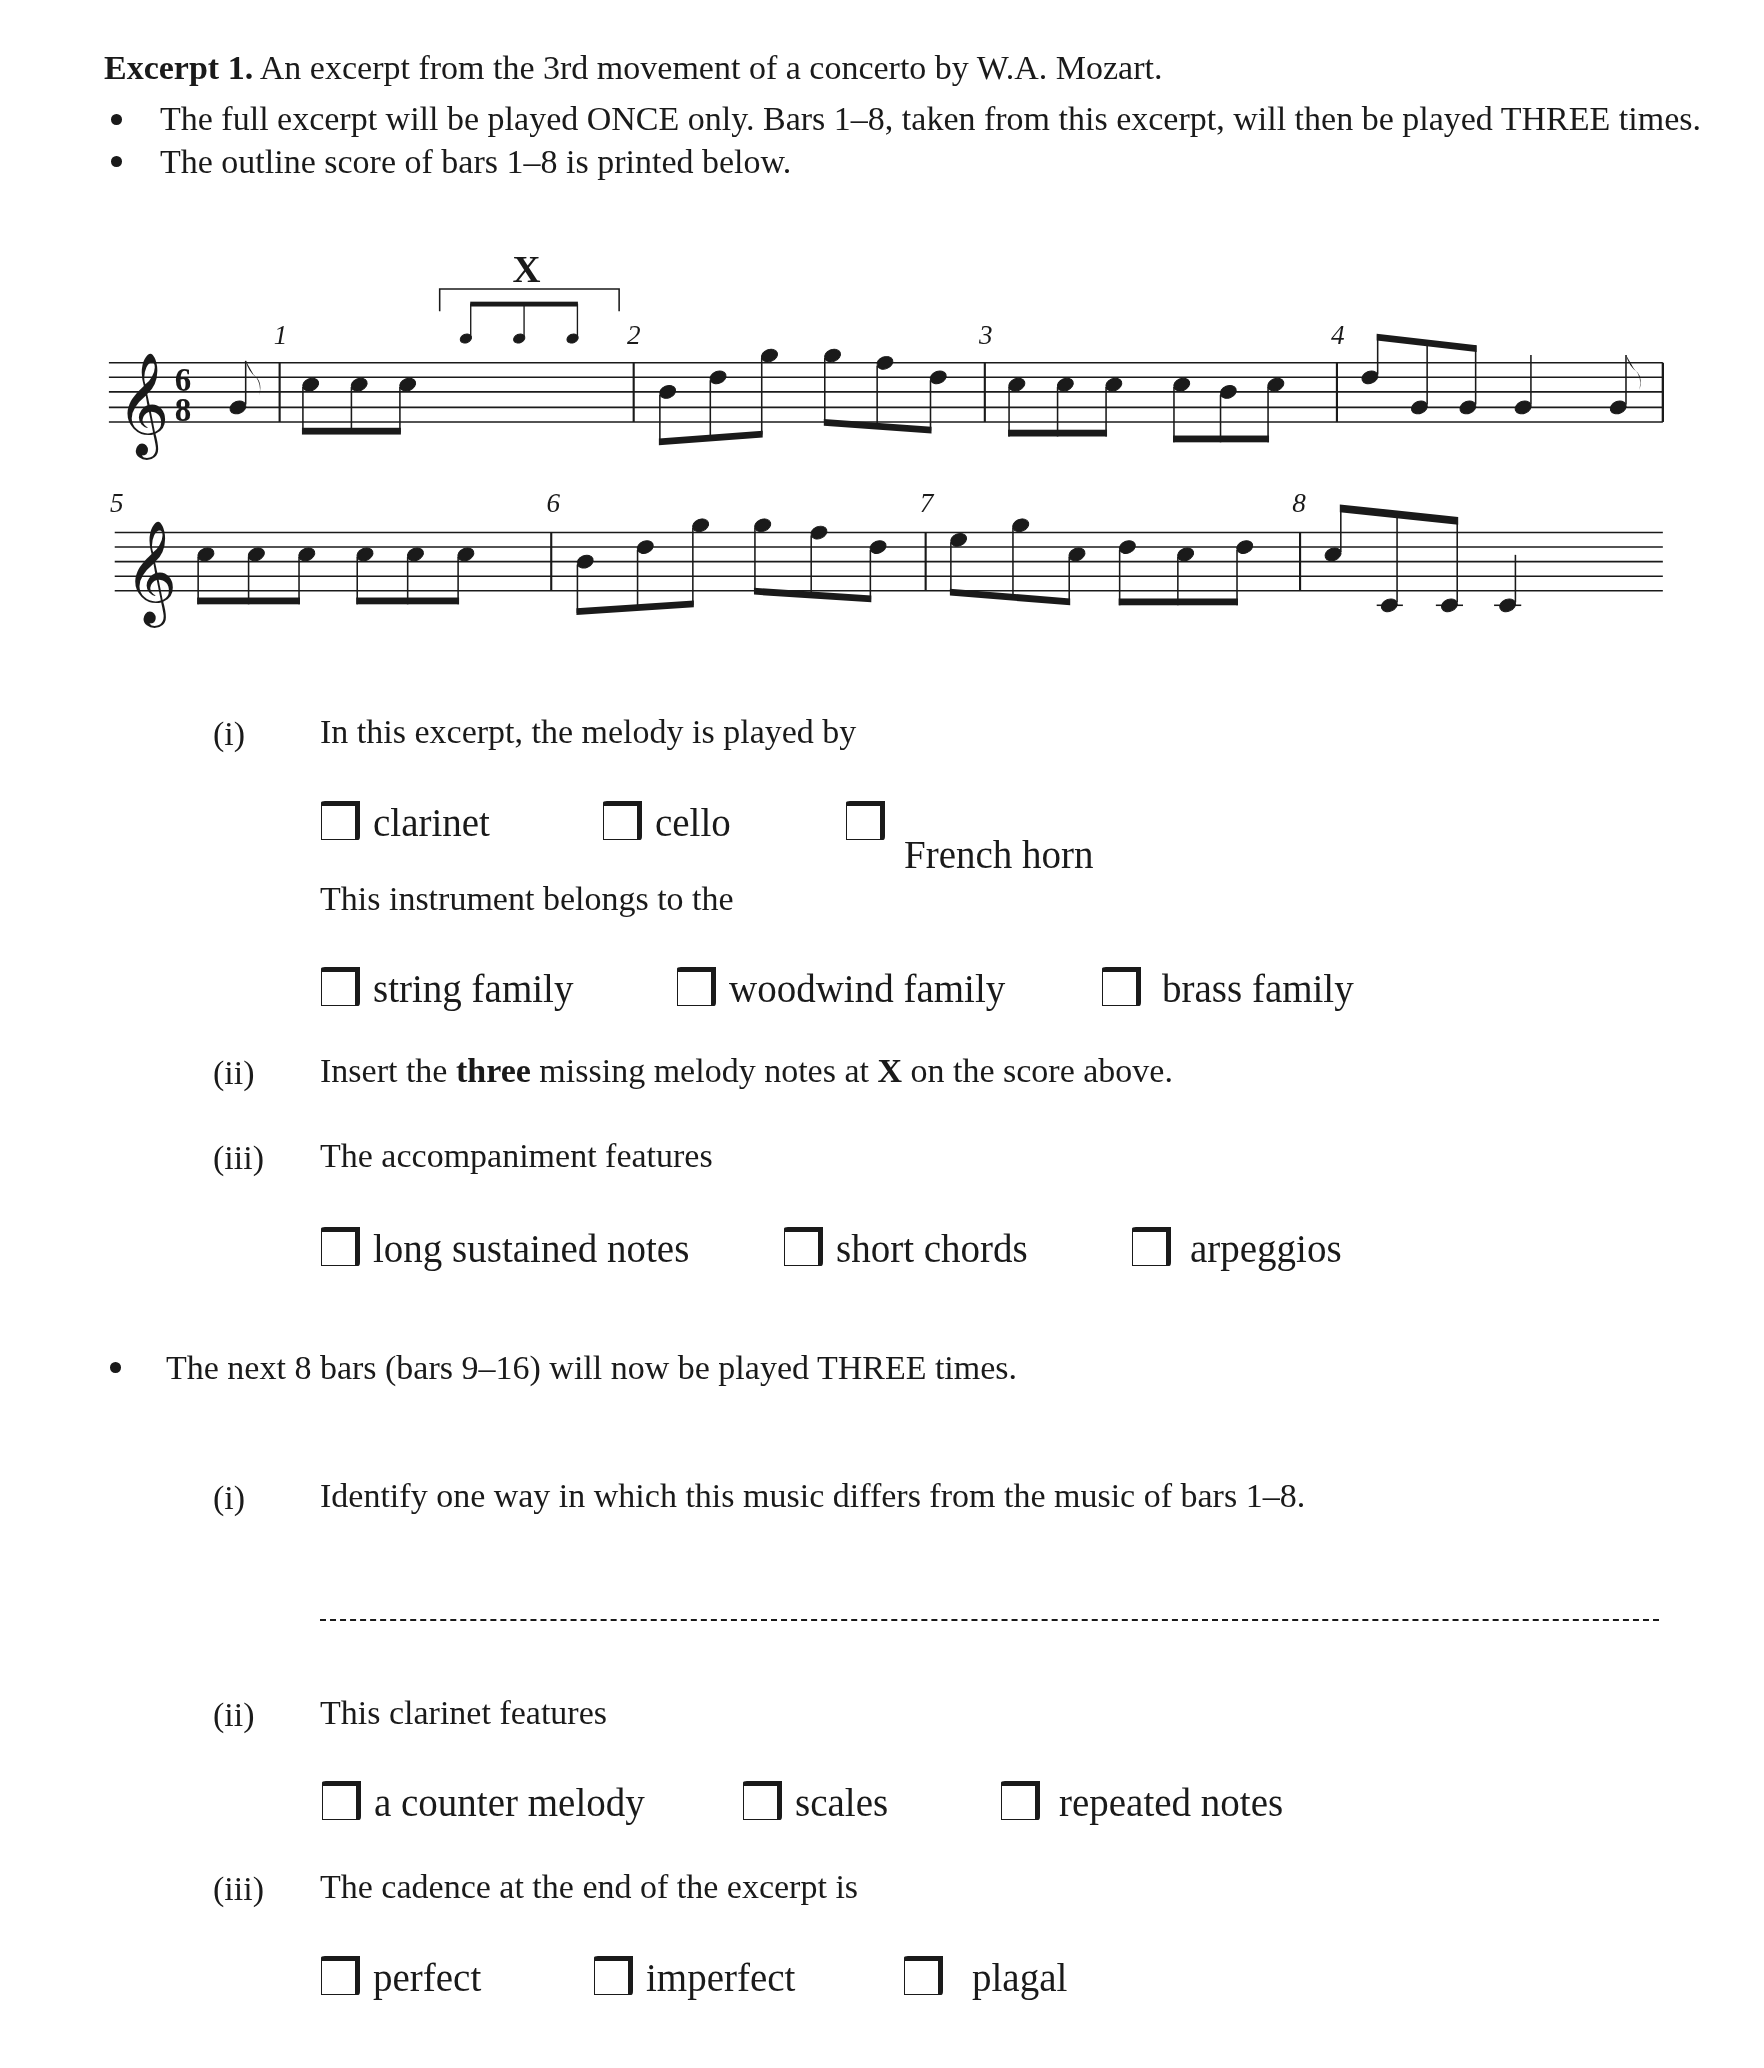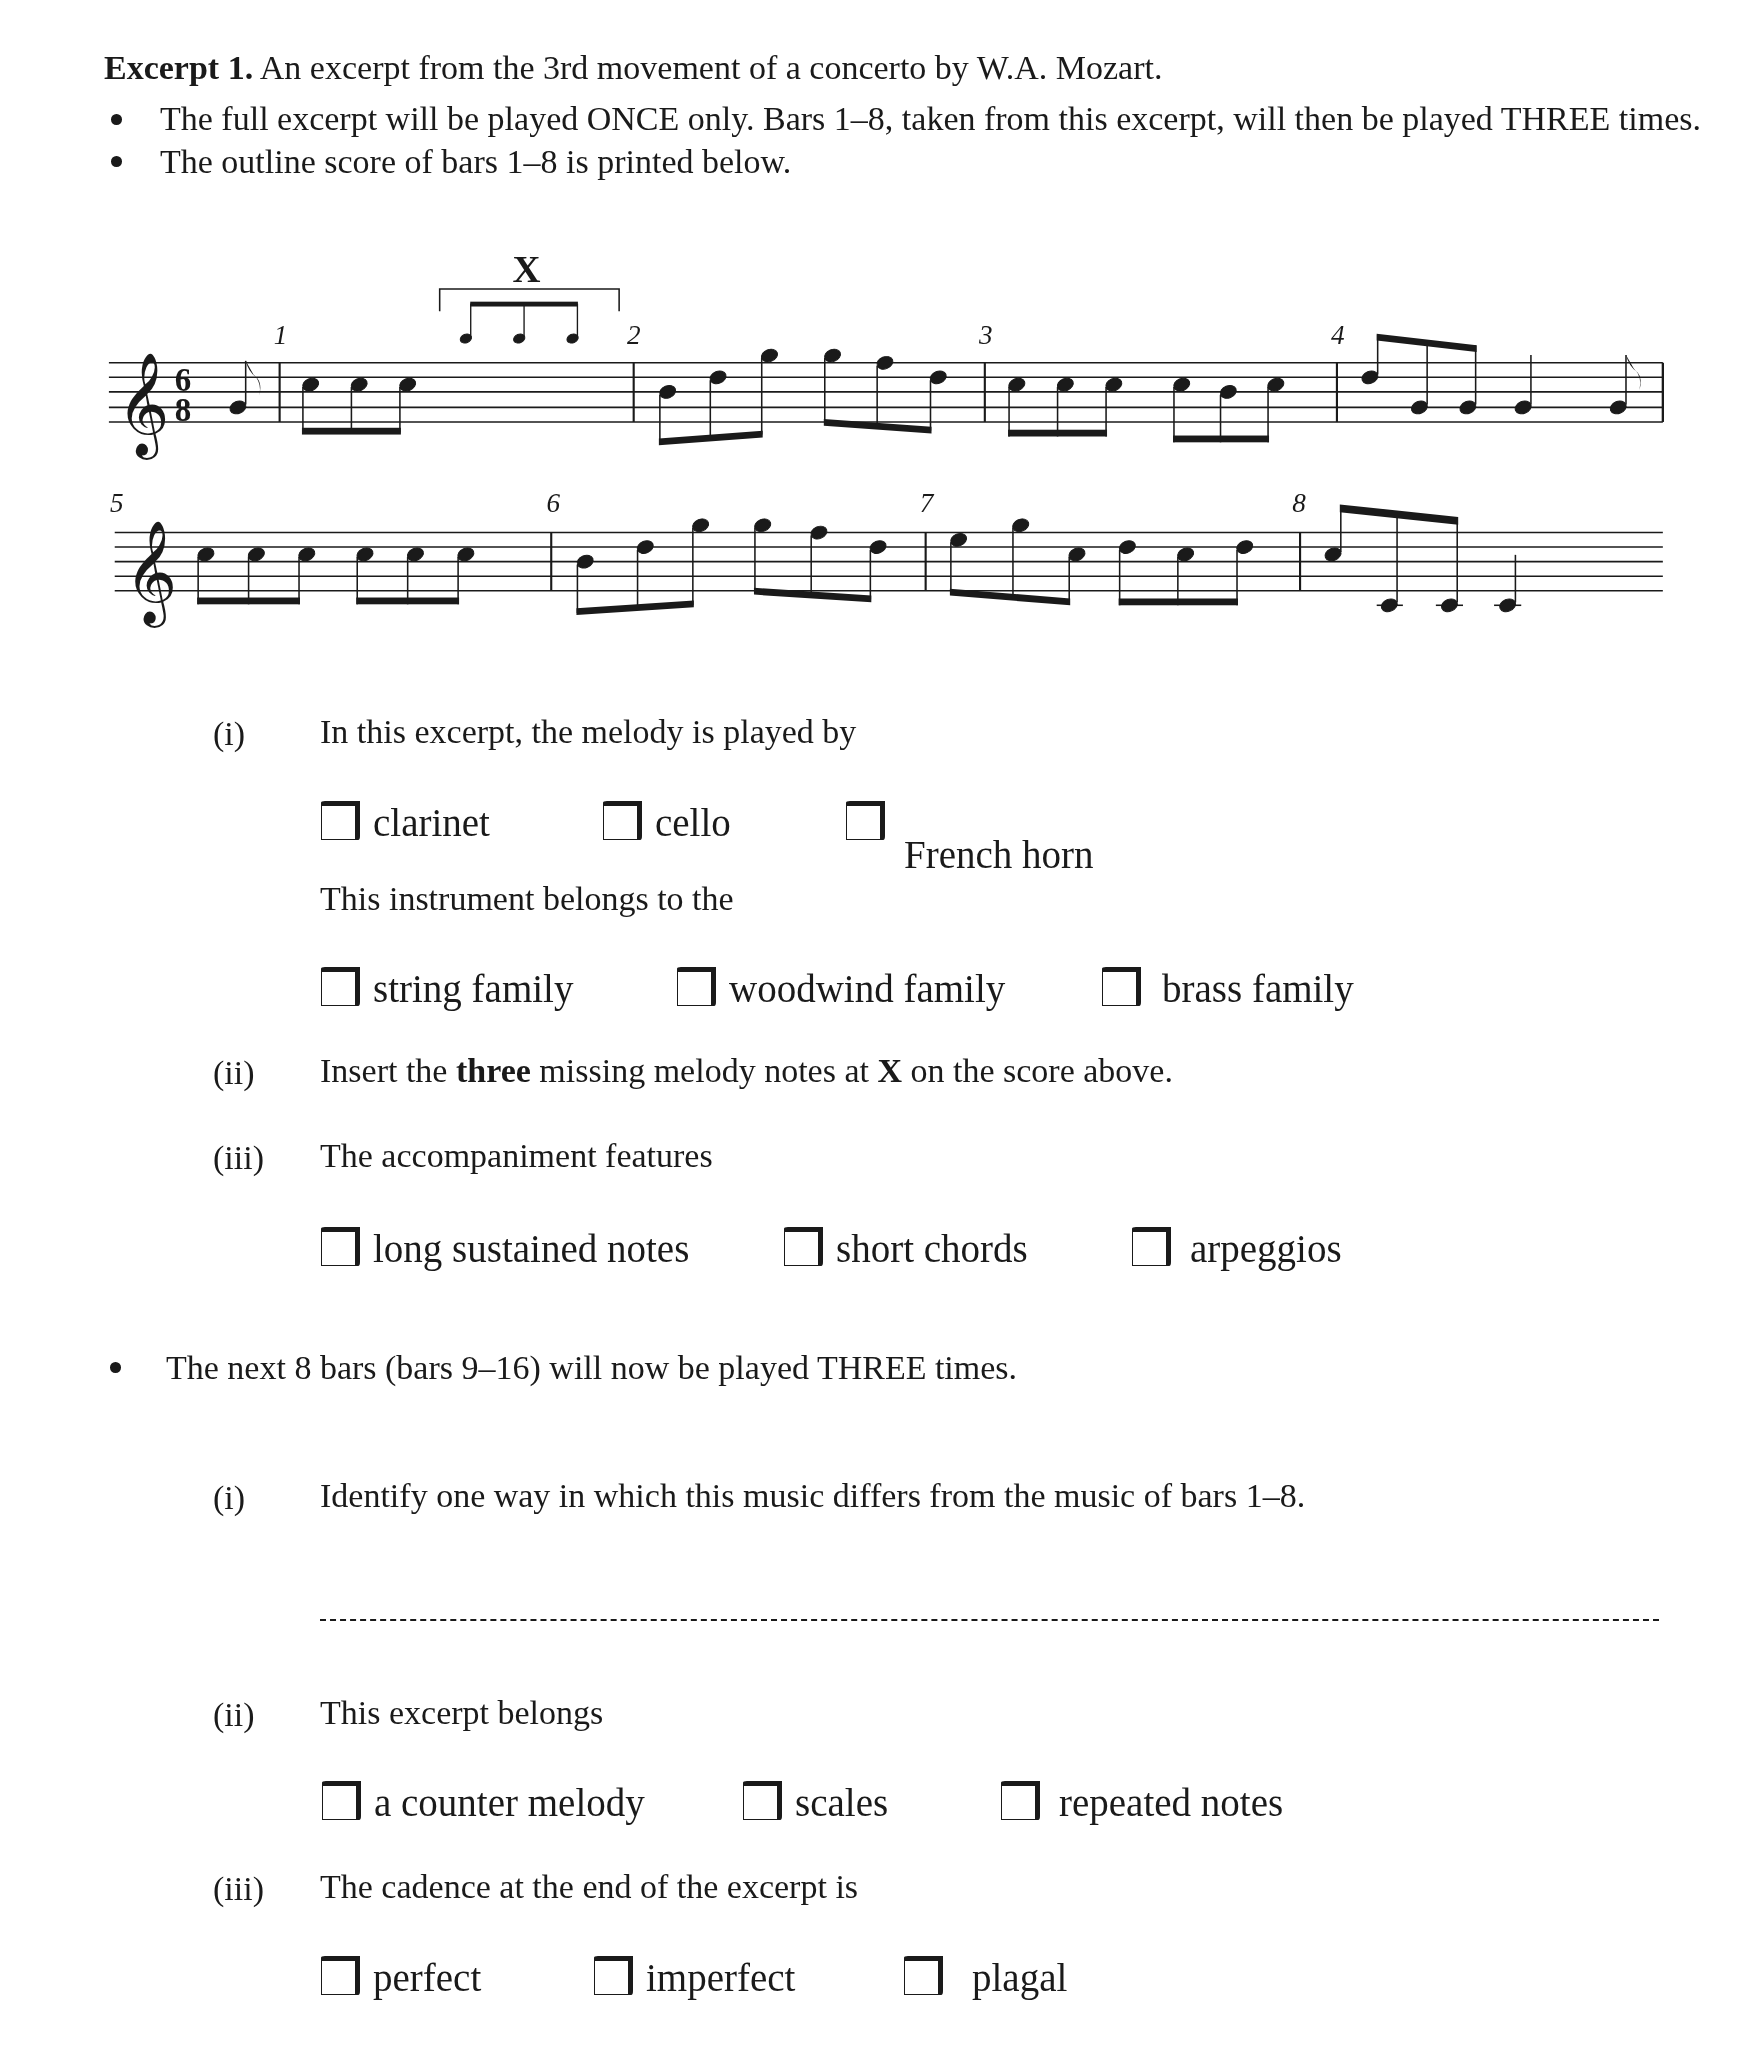--- a/index.html
+++ b/index.html
@@ -279,21 +279,21 @@
 </div>
 
 <div class="bullet-dot" style="left:110px; top:1362px;"></div>
 <div class="abs txt" style="left:143px; top:1351px;margin-left:23px;">The next 8 bars (bars 9–16) will now be played THREE times.</div>
 
 <div class="abs qnum" style="left:213px; top:1479px;">(i)</div>
 <div class="abs txt" style="left:320px; top:1479px;">Identify one way in which this music differs from the music of bars 1–8.</div>
 <div class="dash-line" style="top:1619px;"></div>
 
 <div class="abs qnum" style="left:213px; top:1696px;">(ii)</div>
-<div class="abs txt" style="left:320px; top:1696px;">This excerpt belongs</div>
+<div class="abs txt" style="left:320px; top:1696px;">This clarinet features</div>
 
 <div class="opt" style="left:322px; top:1781px;">
   <span class="cb"></span>
   <span class="label">a counter melody</span>
 </div>
 <div class="opt" style="left:743px; top:1781px;">
   <span class="cb"></span>
   <span class="label">scales</span>
 </div>
 <div class="opt" style="left:1001px; top:1781px;">

